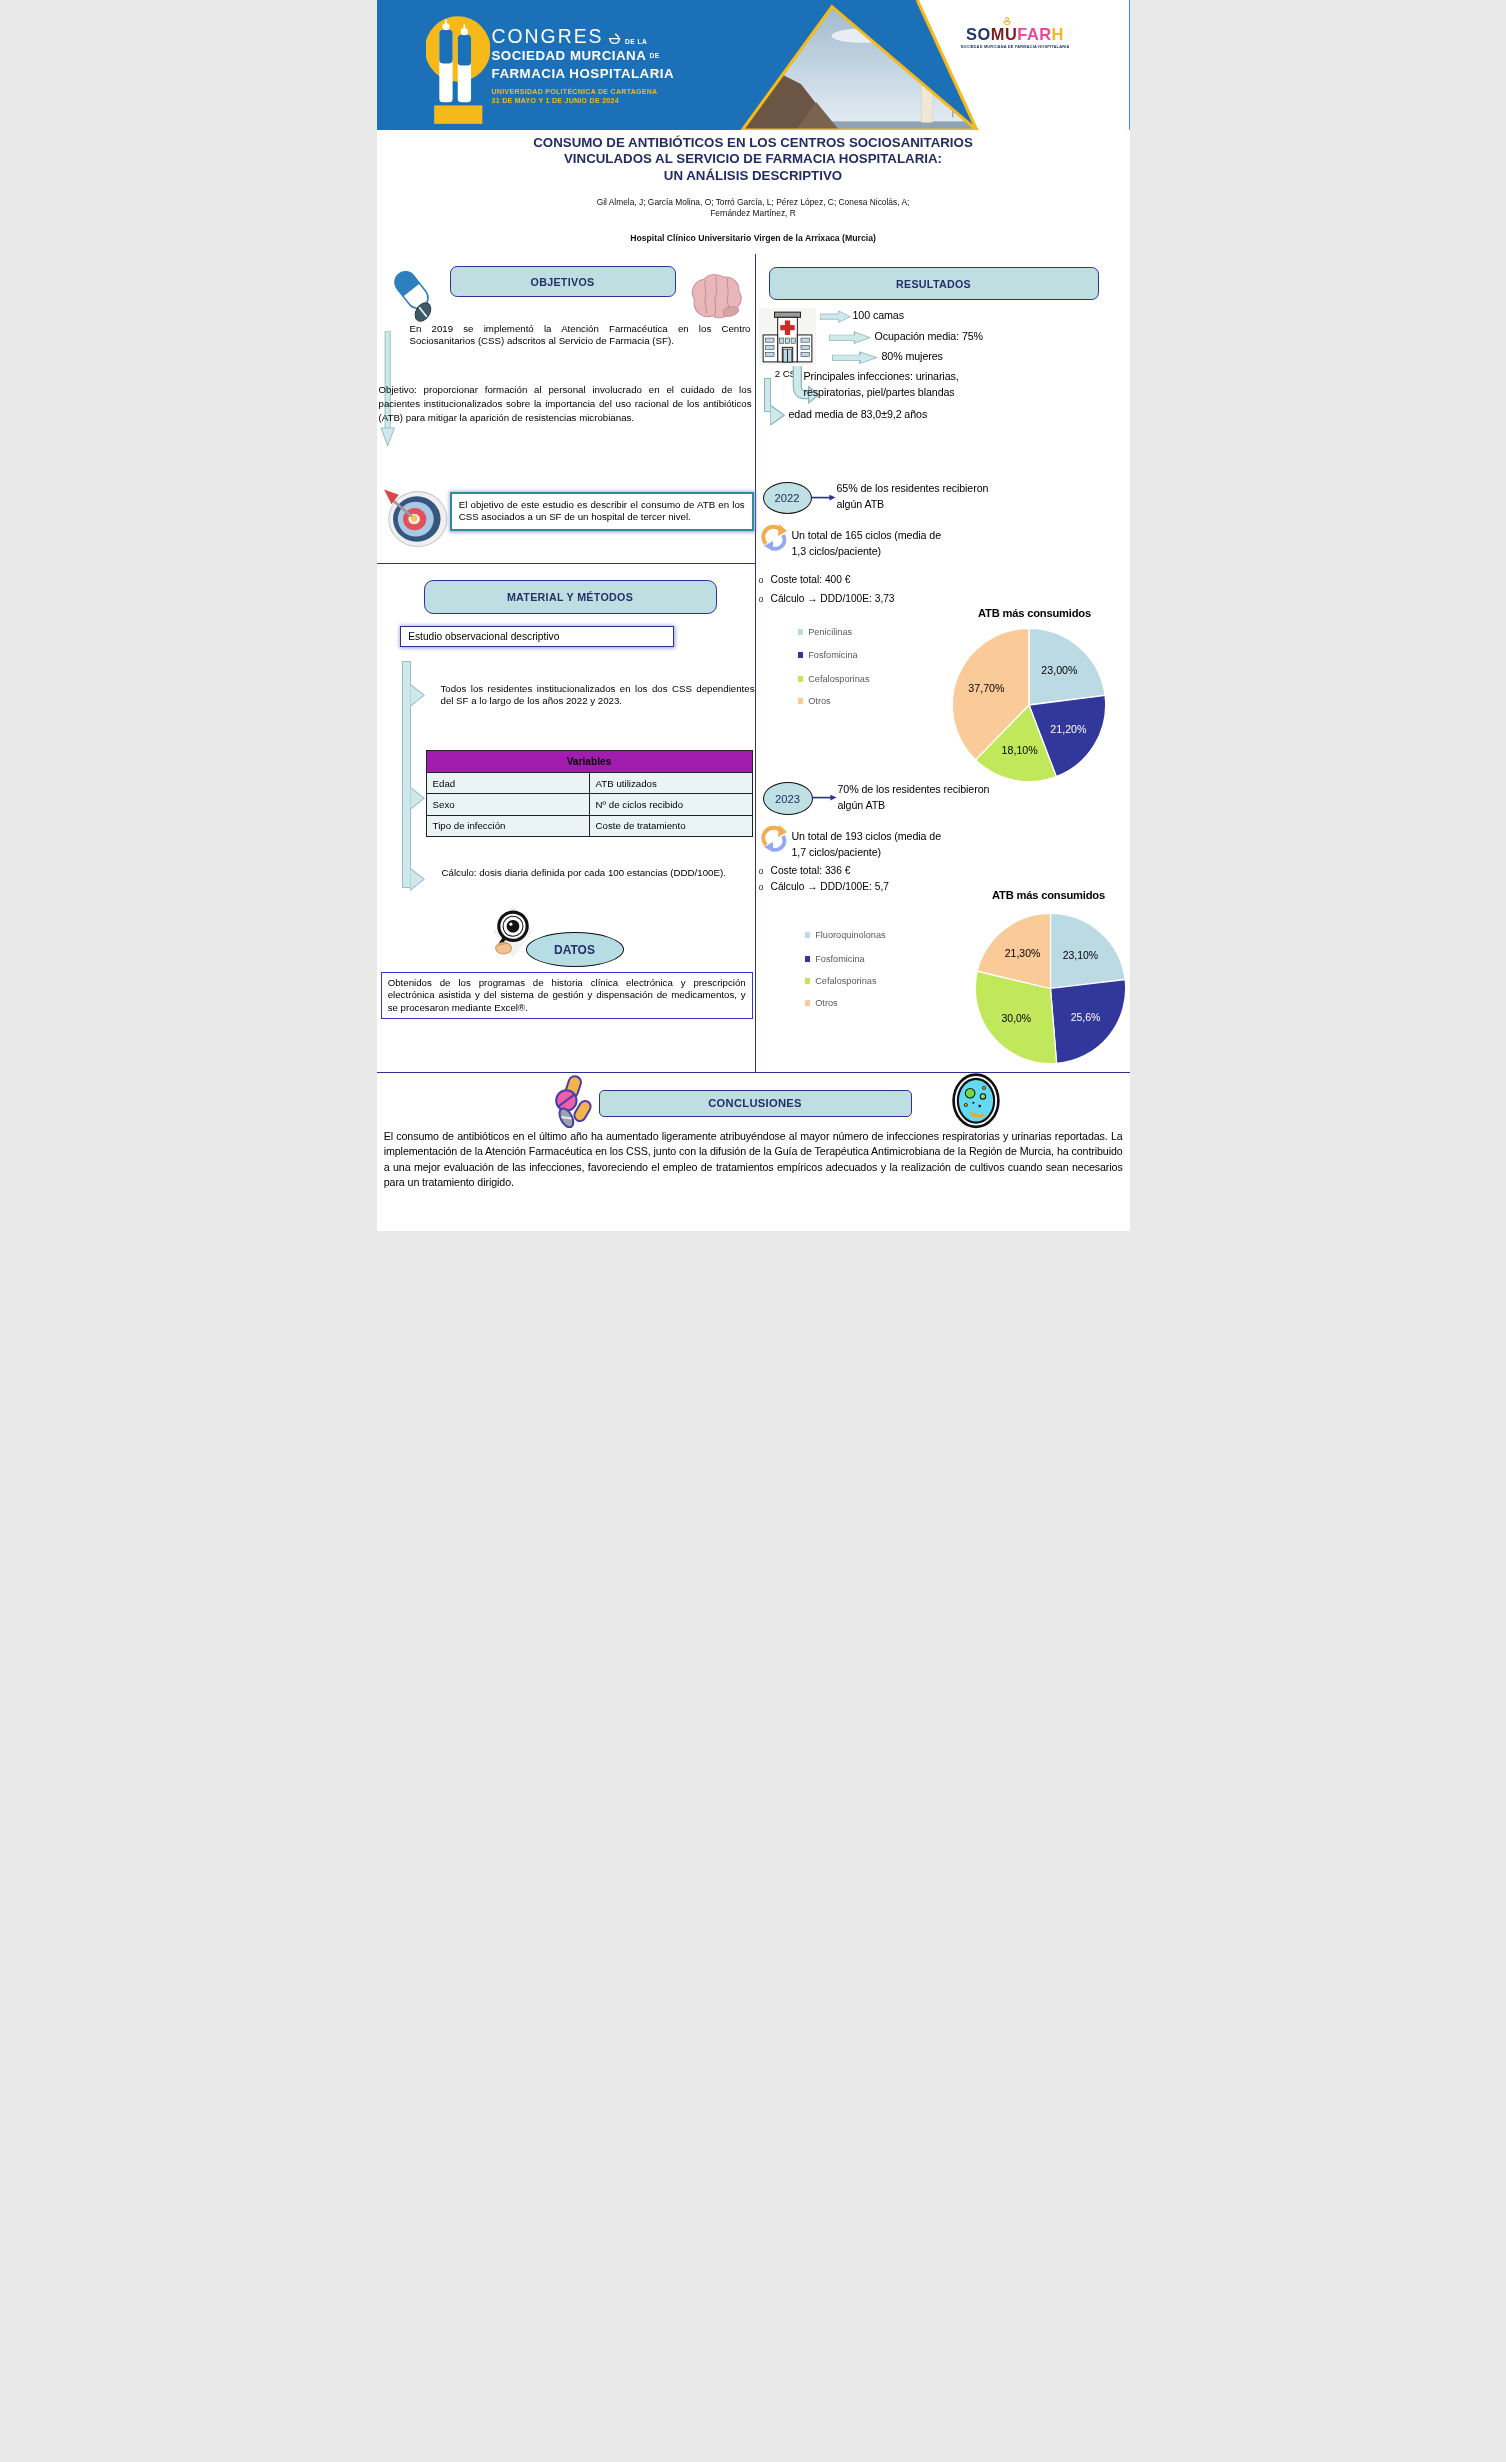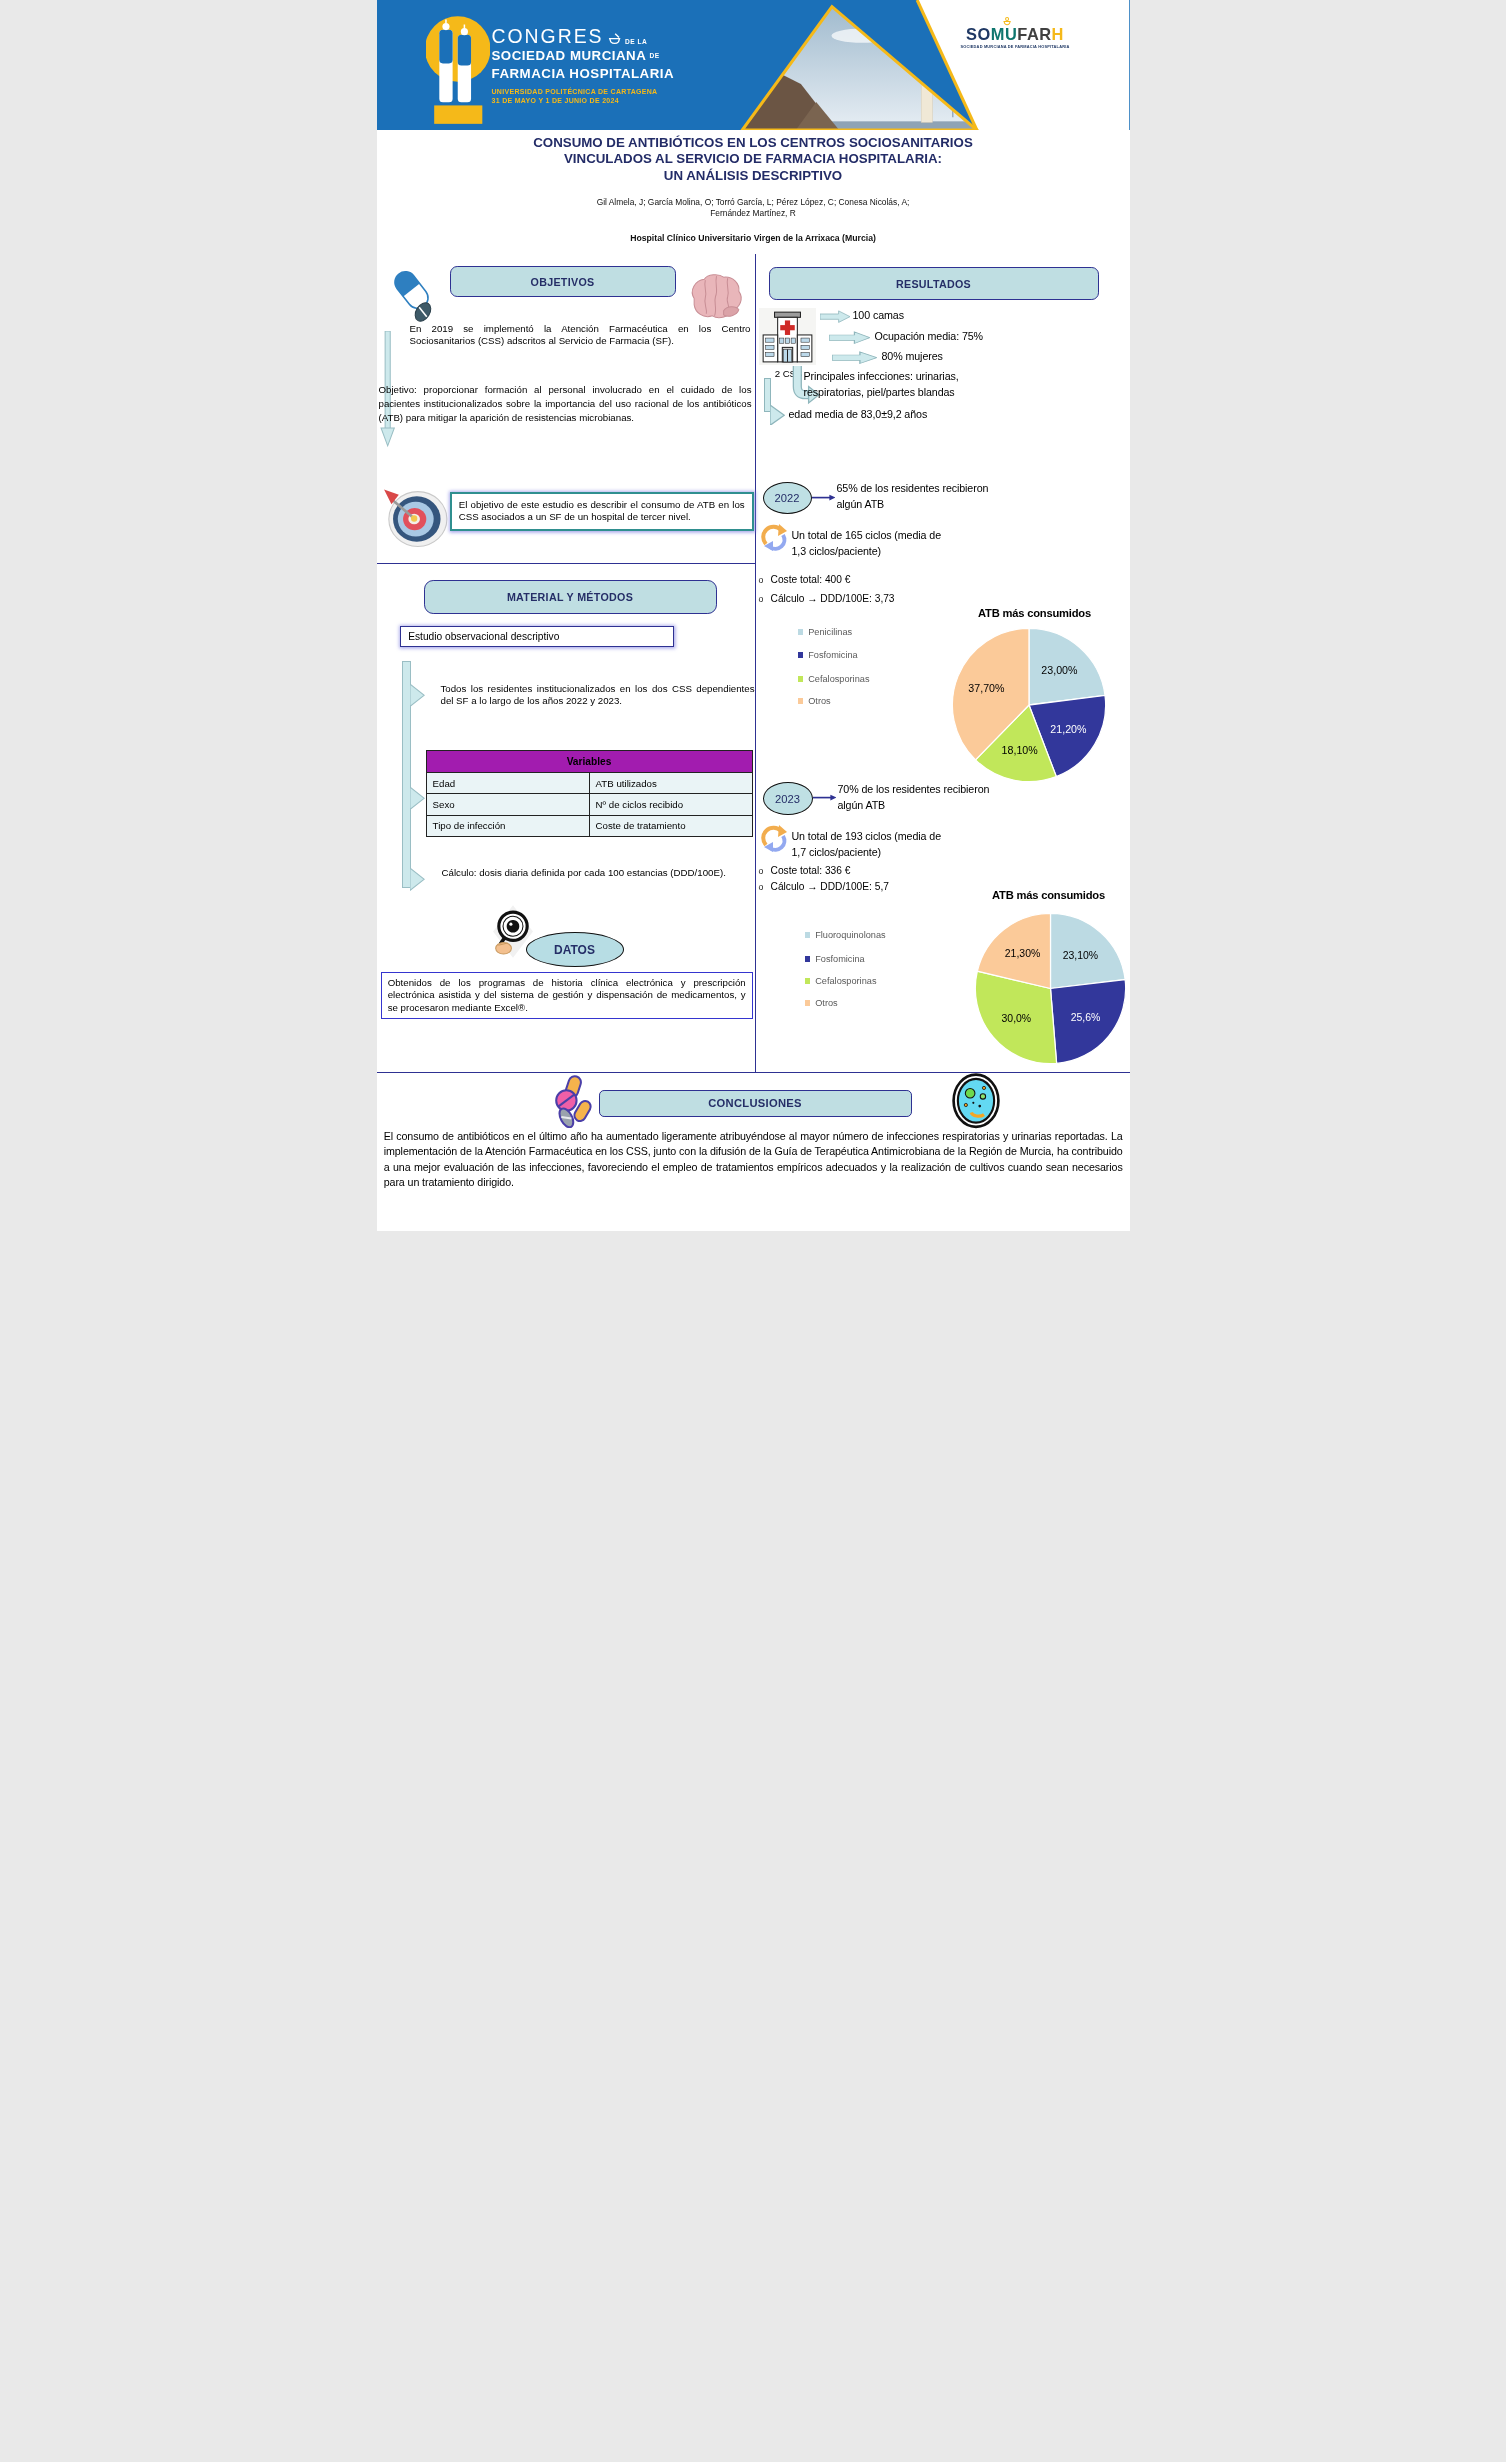--- a/index.html
+++ b/index.html
@@ -11,21 +11,21 @@
   .congress{left:49px;top:5.1px;width:327px;height:123px;}
   .congress-text{position:absolute;left:66px;top:20.4px;width:255px;color:#fff;}
   .cg-line1{font-size:19.4px;letter-spacing:2px;font-weight:400;display:flex;align-items:flex-end;gap:4.1px;}
   .cg-dela{font-size:6.6px;font-weight:bold;letter-spacing:0.5px;padding-bottom:3.1px;}
   .cg-line2,.cg-line3{font-size:13.3px;font-weight:bold;letter-spacing:0.5px;line-height:16px;display:flex;align-items:flex-start;gap:3.1px;}
   .cg-de{font-size:6.6px;font-weight:bold;padding-bottom:2px;}
   .cg-venue,.cg-dates{color:#f5b919;font-size:7px;font-weight:bold;letter-spacing:0.3px;line-height:9.7px;}
   .cg-venue{margin-top:4.1px;}
   .somufarh{left:562px;top:25.5px;width:153px;text-align:center;}
   .smf-word{font-size:16.4px;font-weight:bold;letter-spacing:0.5px;line-height:17.4px;position:relative;}
-  .smf-so{color:#1f3864}.smf-mu{color:#0f766e}.smf-far{color:#404040}.smf-h{color:#f5b919}
+  .smf-so{color:#1f3864}.smf-mu{color:#7f1d1d}.smf-far{color:#ec4899}.smf-h{color:#f5b919}
   .smf-sub{font-size:3.9px;color:#1f3864;font-weight:bold;letter-spacing:0.2px;margin-top:1.5px;}
   .smf-mortar{position:absolute;left:63px;top:-8.2px;width:10.2px;height:9.2px;}
   
   .title{left:0;top:135px;width:753px;text-align:center;color:#232c67;font-weight:bold;font-size:13.3px;line-height:16.4px;}
   .authors{left:0;top:197px;width:753px;text-align:center;font-size:8.4px;line-height:11.2px;color:#111;}
   .affil{left:0;top:233px;width:753px;text-align:center;font-size:8.7px;font-weight:bold;color:#111;}
   
   .secbox{background:#bfdee2;border:1px solid #2e3192;border-radius:7.2px;display:flex;align-items:center;justify-content:center;}
   .sechead{color:#252e67;font-weight:bold;font-size:10.7px;letter-spacing:0.3px;}
   .vline{width:1px;background:#2e3192;}

